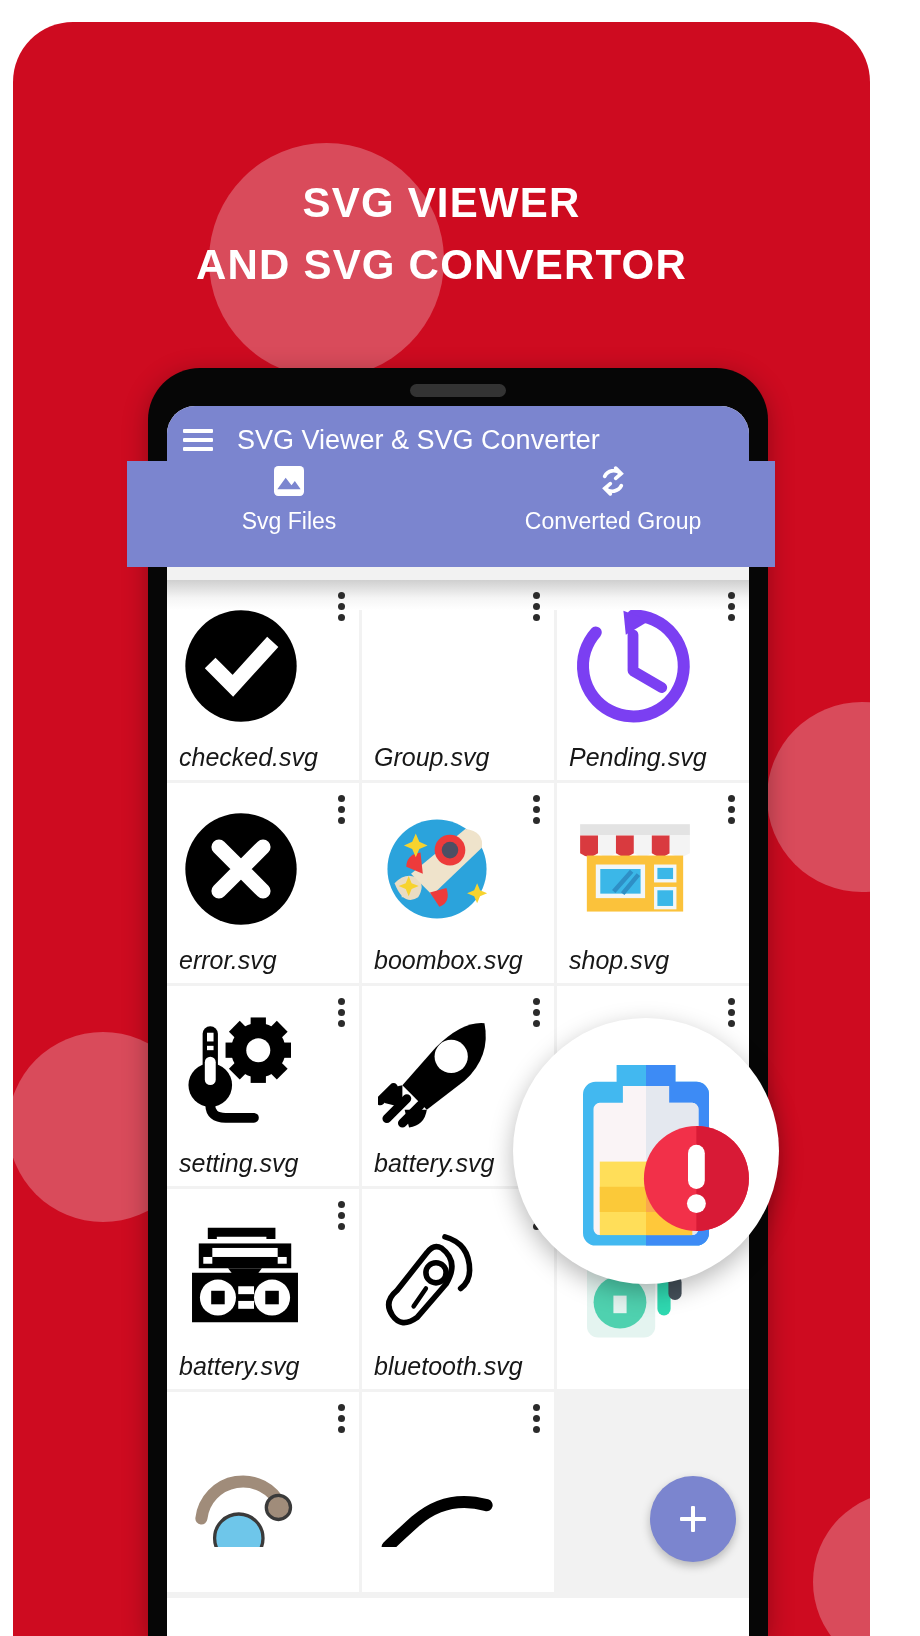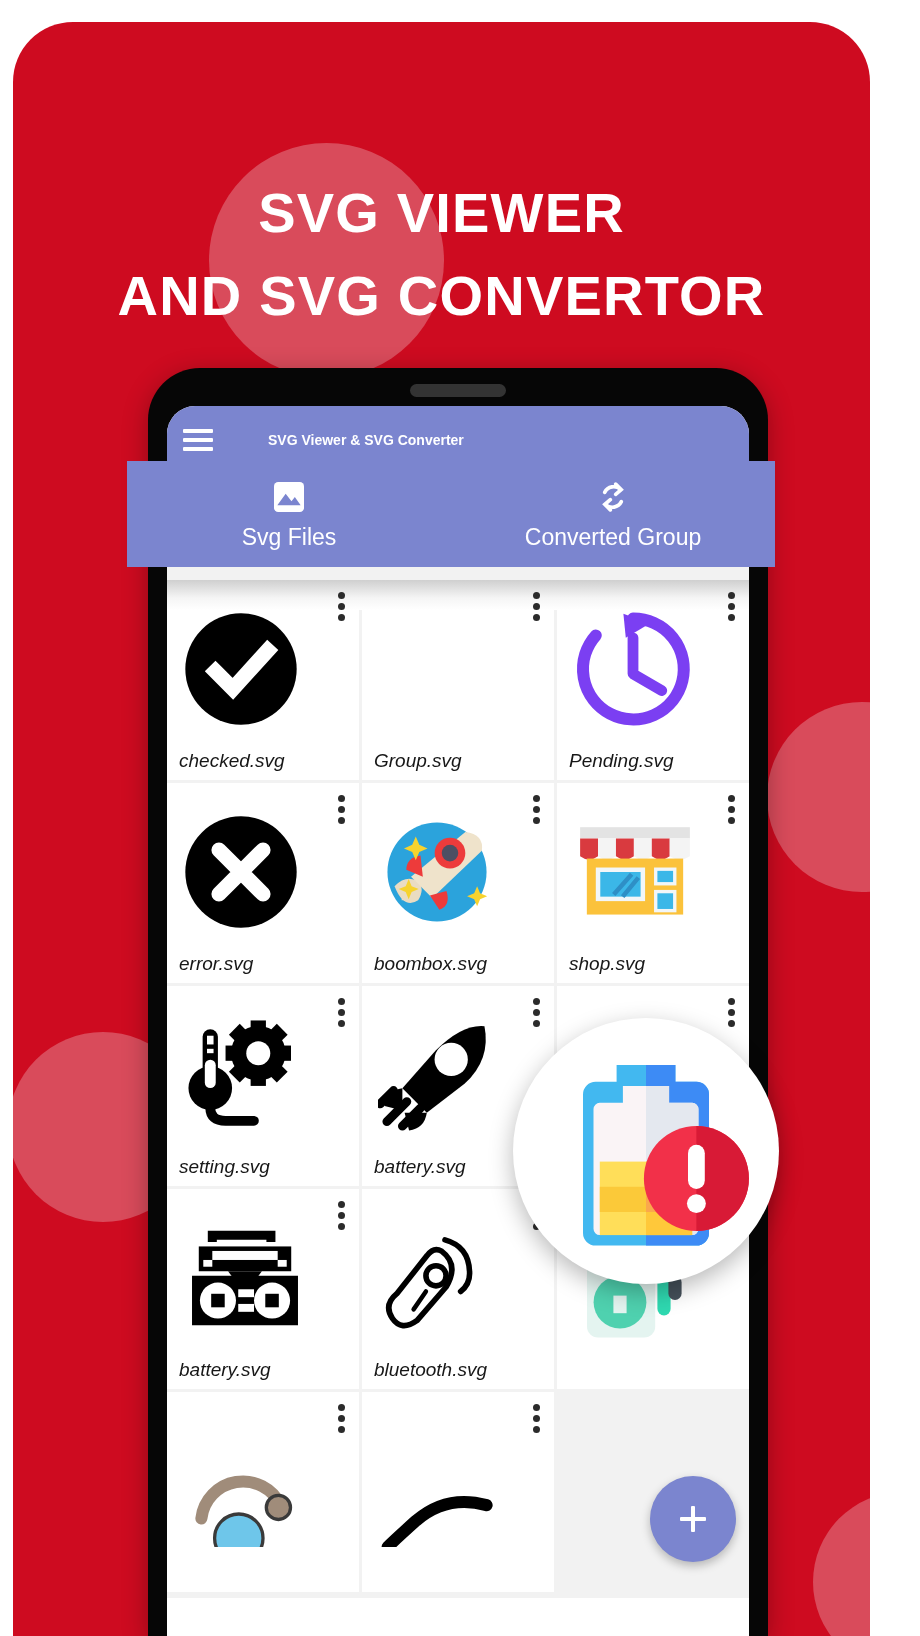--- a/index.html
+++ b/index.html
@@ -62,21 +62,21 @@
   }
 
   
   .headline {
     position: absolute;
     left: 0;
     top: 150px;
     width: 857px;
     text-align: center;
     color: #ffffff;
-    font-size: 56px;
+    font-size: 42px;
     font-weight: bold;
     letter-spacing: 1.2px;
     line-height: 1.48;
     z-index: 5;
   }
   .headline-line { display: block; white-space: nowrap; }
 
   
   .phone {
     position: absolute;
@@ -132,43 +132,43 @@
     flex: 0 0 auto;
   }
   .hamburger span {
     display: block;
     height: 4px;
     background: #ffffff;
     border-radius: 1px;
   }
   .appbar-title {
     color: #ffffff;
-    font-size: 14px;
-    font-weight: bold;
-    margin-left: 55px;
+    font-size: 27px;
+    font-weight: normal;
+    margin-left: 24px;
     white-space: nowrap;
   }
 
   
   .tabstrip {
     position: absolute;
     left: 127px;
     top: 461px;
     width: 648px;
     height: 106px;
     background: #7B85CF;
     z-index: 30;
     display: flex;
   }
   .tab {
     flex: 1 1 0;
     display: flex;
     flex-direction: column;
     align-items: center;
-    justify-content: center;
+    justify-content: flex-start;
     gap: 7px;
     cursor: pointer;
   }
   .tab-label {
     color: #ffffff;
     font-size: 23px;
     white-space: nowrap;
   }
   .tab-icon { width: 40px; height: 40px; }
 
@@ -226,21 +226,21 @@
   .card-preview {
     flex: 1 1 auto;
     display: flex;
     align-items: center;
     justify-content: flex-start;
     padding-left: 4px;
     min-height: 0;
   }
   .card-preview svg { display: block; }
   .card-name {
-    font-size: 19px;
+    font-size: 25px;
     font-style: italic;
     color: #171717;
     white-space: nowrap;
     overflow: hidden;
     text-overflow: ellipsis;
     padding-top: 2px;
   }
 
   
   .magnifier {

